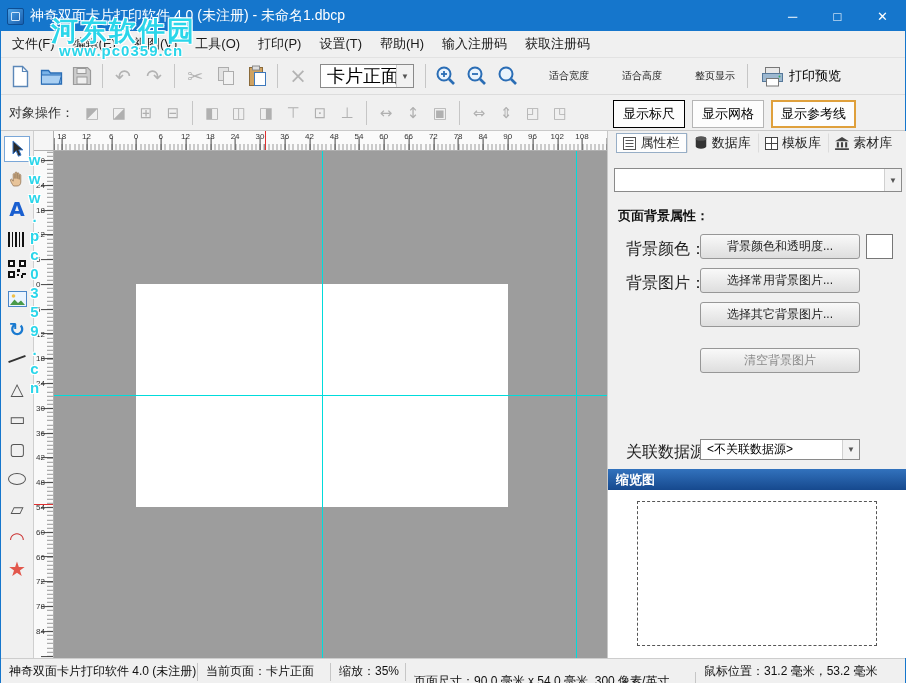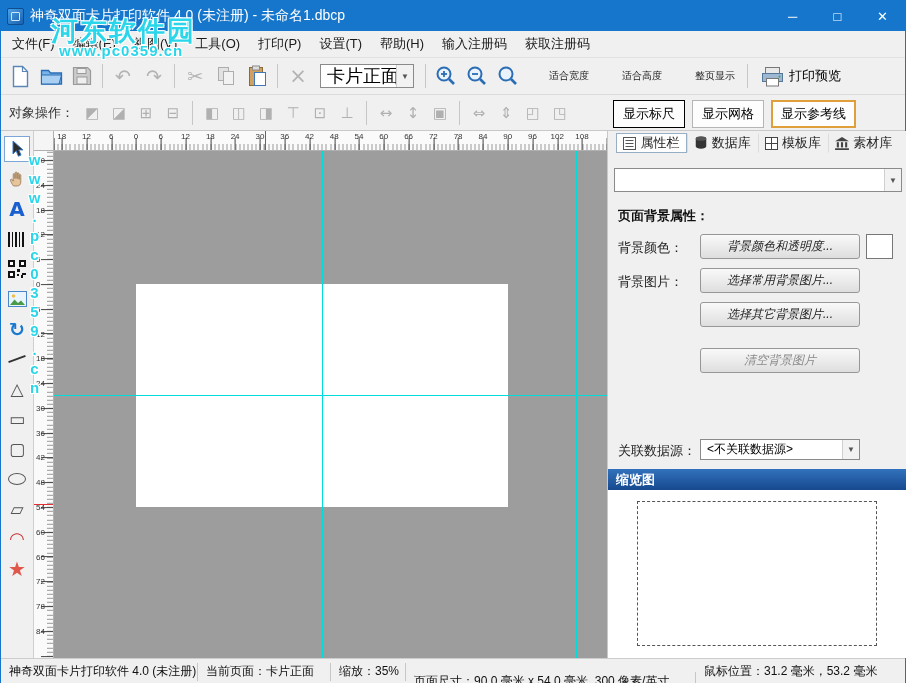--- a/index.html
+++ b/index.html
@@ -76,22 +76,22 @@
 
   
   .right-panel { position:absolute; left:606px; top:0; width:300px; height:100%; background:#f0f0f0; border-left:1px solid #c8c8c8; }
   .tabs { position:absolute; left:0; top:2px; width:100%; height:27px; display:flex; align-items:flex-start; padding:0 8px; }
   .tab { flex:1; display:flex; align-items:center; justify-content:center; gap:4px; font-size:13px; color:#222; border:1px solid transparent; border-left:1px solid #dcdcdc; white-space:nowrap; }
   .tab:first-child { border-left:1px solid transparent; }
   .tab.active { background:#fdfdfd; border:1px solid #97aec6; }
   .tab svg { flex:none; }
   .panel-combo { position:absolute; left:6px; top:37px; width:288px; height:24px; }
   .section-title { position:absolute; left:10px; top:76px; font-size:13px; font-weight:bold; color:#111; }
-  .prop-label { position:absolute; left:10px; font-size:13px; color:#222; white-space:nowrap; }
-  .panel-btn { position:absolute; left:92px; width:160px; height:25px; background:linear-gradient(#f9f9f9,#dedede); border:1px solid #979797; border-radius:3px; font-size:12px; color:#222; display:flex; align-items:center; justify-content:center; white-space:nowrap;font-style:italic; }
+  .prop-label { position:absolute; left:18px; font-size:16px; color:#222; white-space:nowrap; }
+  .panel-btn { position:absolute; left:92px; width:160px; height:25px; background:linear-gradient(#f9f9f9,#dedede); border:1px solid #979797; border-radius:3px; font-size:12px; color:#222; display:flex; align-items:center; justify-content:center; white-space:nowrap; }
   .panel-btn.disabled { color:#8a8a8a;margin-top:12px; }
   .color-swatch { position:absolute; left:258px; top:103px; width:27px; height:25px; background:#fff; border:1px solid #777; }
   .ds-combo { position:absolute; left:92px; top:308px; width:160px; height:21px; }
   .ds-combo .combo-text { font-size:12px; }
   .thumb-header { position:absolute; left:0; top:338px; width:100%; height:21px; background:linear-gradient(#3272bd,#16498e); color:#fff; font-size:13px; font-weight:bold; padding:2px 8px; }
   .thumb-area { position:absolute; left:0; top:359px; width:100%; height:168px; background:#fff; }
   .thumb-box { position:absolute; left:29px; top:11px; width:240px; height:145px; border:1px dashed #555; background:#fff; }
 
   
   .statusbar { position:absolute; left:0; top:657px; width:100%; height:26px; background:#f0f0f0; border-top:1px solid #cdcdcd; display:flex; align-items:center; font-size:12px; color:#111; }

